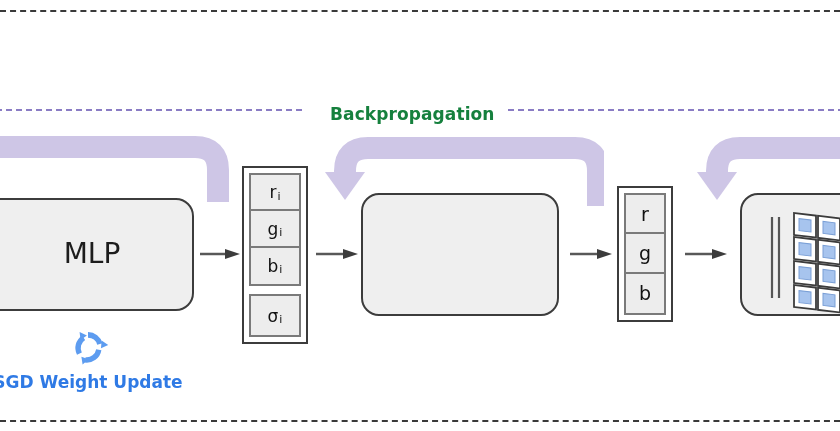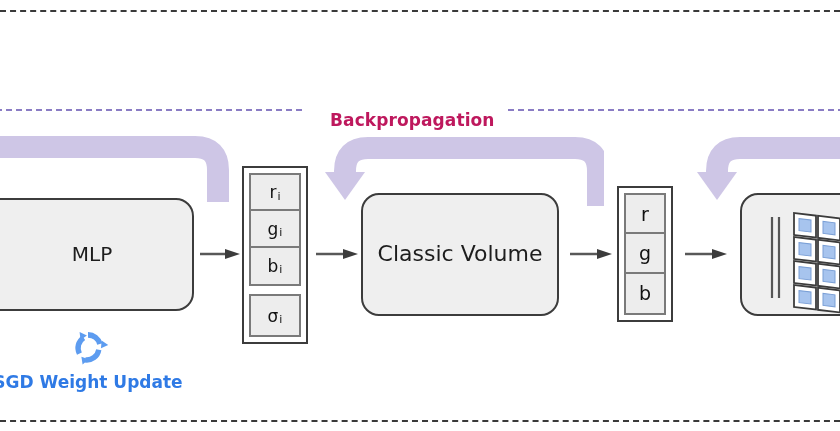--- a/index.html
+++ b/index.html
@@ -32,25 +32,25 @@
     position: absolute;
     height: 0;
     border-top: 2px dashed #8a7cc4;
     top: 109px;
   }
   .bp-rule.left  { left: -4px;  width: 306px; }
   .bp-rule.right { left: 508px; width: 336px; }
 
   .bp-label {
     position: absolute;
-    top: 110px;
+    top: 104px;
     left: 330px;
     width: 152px;
     text-align: center;
-    color: #be185d;
+    color: #15803d;
     font-size: 17px;
     font-weight: 700;
     letter-spacing: .1px;
     white-space: nowrap;
   }
 
   
   .bp-arrow {
     position: absolute;
     pointer-events: none;
@@ -74,21 +74,21 @@
     line-height: 1.22;
     font-weight: 400;
   }
 
   #mlp-box {
     left: -56px;
     top: 198px;
     width: 250px;
     height: 113px;
   }
-  #mlp-box .label { font-size: 20px; padding-left: 46px; }
+  #mlp-box .label { font-size: 28px; padding-left: 46px; }
 
   #cvr-box {
     left: 361px;
     top: 193px;
     width: 198px;
     height: 123px;
   }
 
   #image-box {
     left: 740px;
@@ -242,21 +242,21 @@
     </div>
   </div>
 
   <svg class="conn" style="left:316px; width:42px;" width="42" height="12" viewBox="0 0 42 12">
     <line x1="0" y1="6" x2="29" y2="6" stroke="#585858" stroke-width="2.5"></line>
     <polygon points="27,1 42,6 27,11" fill="#3c3c3c"></polygon>
   </svg>
 
   <div class="node-box" id="cvr-box">
     <div class="label">
-      <span>Classic Volume</span><br>
+      <br>
     </div>
   </div>
 
   <svg class="conn" style="left:570px; width:42px;" width="42" height="12" viewBox="0 0 42 12">
     <line x1="0" y1="6" x2="29" y2="6" stroke="#585858" stroke-width="2.5"></line>
     <polygon points="27,1 42,6 27,11" fill="#3c3c3c"></polygon>
   </svg>
 
   <div class="stack-outer" id="stack-rgb">
     <div class="stack-group main">

